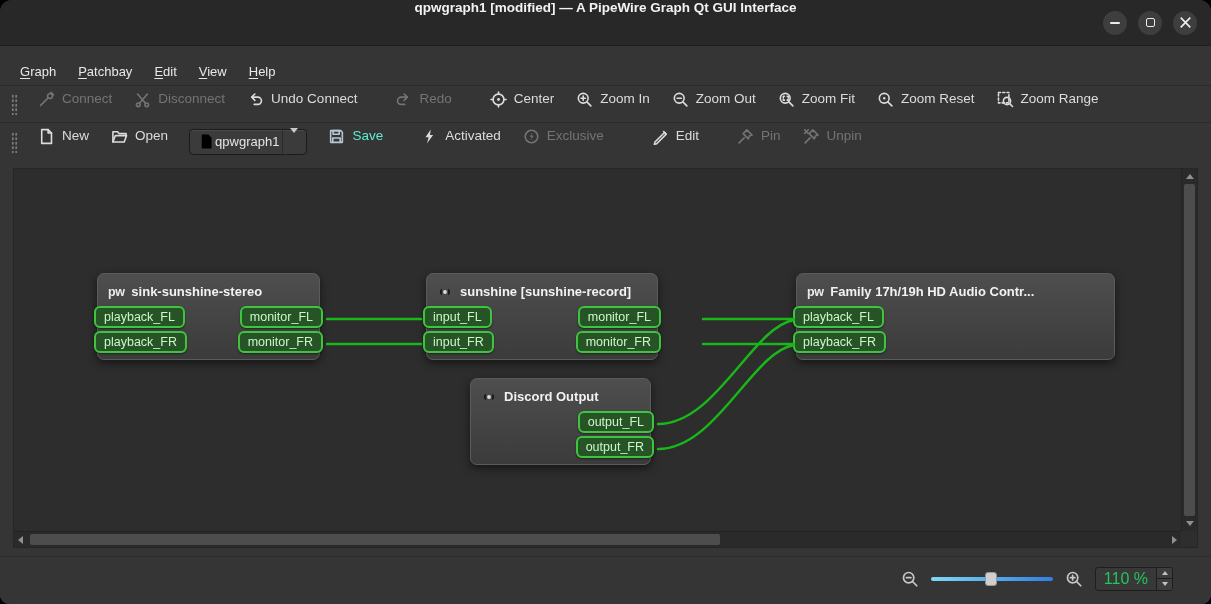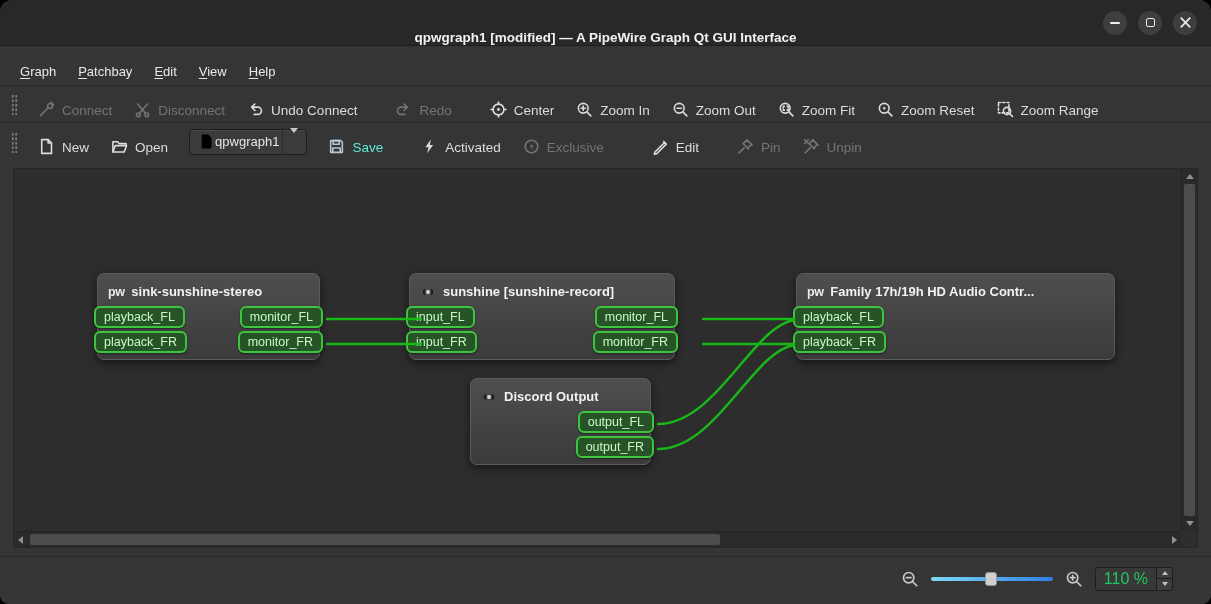--- a/index.html
+++ b/index.html
@@ -11,21 +11,21 @@
   }
   .window{
     width:1211px; height:604px;
     border-radius:12px 12px 9px 9px;
     overflow:hidden; background:#353535;
     display:flex; flex-direction:column;
   }
   
   .titlebar{
     flex:0 0 46px; background:#282828; position:relative;
-    display:flex; align-items:flex-end; justify-content:center;
+    display:flex; align-items:flex-start; justify-content:center;
     border-bottom:1px solid #1e1e1e;
   }
   .title{ font-size:13.5px; font-weight:bold; color:#f2f2f2; }
   .win-controls{ position:absolute; right:14px; top:0; height:100%;
     display:flex; align-items:center; gap:11px; }
   .wbtn{ width:24px; height:24px; border-radius:50%; background:#3e3e3e;
     display:flex; align-items:center; justify-content:center; }
   .glyph-min{ width:10px; height:2px; background:#ececec; border-radius:1px; }
   .glyph-max{ width:9px; height:9px; border:1.5px solid #ececec; border-radius:2px; }
   
@@ -41,21 +41,21 @@
     border-top:1px solid #2a2a2a;
   }
   .toolbar.tb1{ flex:0 0 37px; }
   .toolbar.tb2{ flex:0 0 38px; }
   .drag-handle{
     width:7px; height:22px; margin:0 9px 0 5px;
     background-image:radial-gradient(circle,#7c7c7c 1.1px,transparent 1.3px);
     background-size:3.5px 4.5px; background-position:0 1px;
   }
   .tool{
-    display:flex; align-items:flex-end; gap:7px; padding:0 11px; height:27px;
+    display:flex; align-items:flex-start; gap:7px; padding:0 11px; height:27px;
     color:#dcdcdc; font-size:13.5px; border-radius:4px; white-space:nowrap;
   }
   .tool.disabled{ color:#747474; }
   .icon{ width:17px; height:17px; flex:0 0 auto; }
   .tool svg, .status-icon svg, .node-icon svg{
     stroke:currentColor; fill:none; stroke-width:1.5;
     stroke-linecap:round; stroke-linejoin:round;
   }
   .gap-md{ margin-left:16px; }
   .gap-lg{ margin-left:26px; }
@@ -343,21 +343,21 @@
           <div class="prow">
             <span class="port">playback_FL</span>
             <span class="port">monitor_FL</span>
           </div>
           <div class="prow">
             <span class="port">playback_FR</span>
             <span class="port">monitor_FR</span>
           </div>
         </div>
 
-        <div class="node" style="left:395px;top:104px;width:266px;height:87px">
+        <div class="node" style="left:412px;top:104px;width:232px;height:87px">
           <div class="node-title">
             <svg class="node-icon" viewBox="0 0 16 16">
                 <circle cx="8" cy="8" r="1.9" fill="currentColor" stroke="none"></circle>
                 <path d="M4.6 4.6a4.8 4.8 0 0 0 0 6.8M11.4 4.6a4.8 4.8 0 0 1 0 6.8" stroke-width="1.3"></path>
               </svg>
             <span>sunshine [sunshine-record]</span>
           </div>
           <div class="prow">
             <span class="port">input_FL</span>
             <span class="port">monitor_FL</span>

